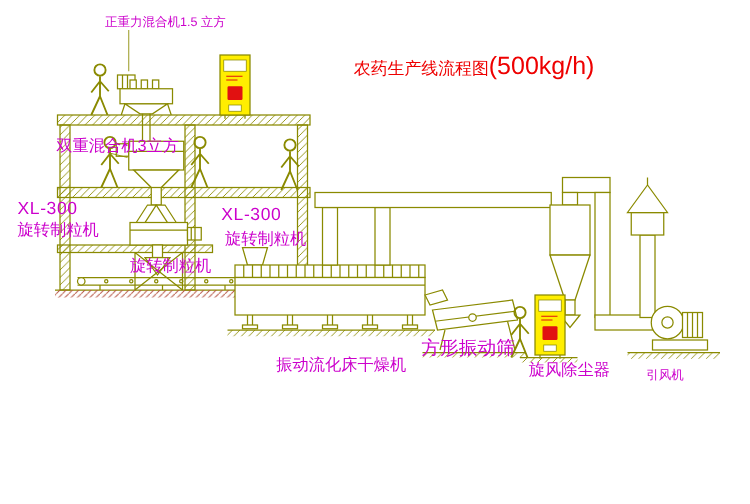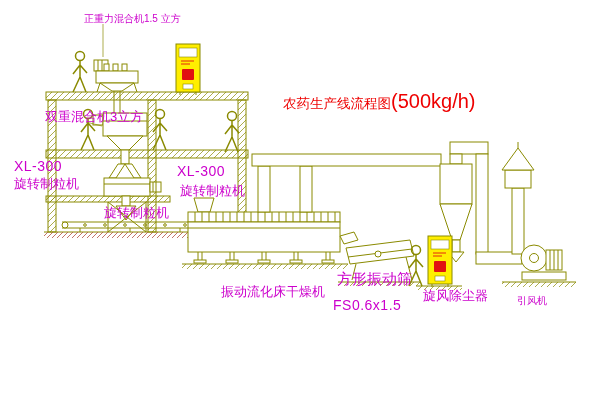--- a/index.html
+++ b/index.html
@@ -1,21 +1,21 @@
 <!DOCTYPE html>
 <html><head>
 <meta charset="utf-8">
 <style>
   html,body{margin:0;padding:0;background:#fff;}
   #canvas{position:relative;width:600px;height:403px;background:#ffffff;overflow:hidden;
           font-family:"Liberation Sans",sans-serif;}
   #drawing{position:absolute;left:0;top:0;}
   .lbl{position:absolute;color:#cc00cc;font-size:13px;line-height:1.1;white-space:nowrap;}
   .mdl{position:absolute;color:#cc00cc;font-size:14px;font-weight:normal;letter-spacing:.5px;white-space:nowrap;}
-  #title{position:absolute;left:283px;top:42px;color:#ee0000;white-space:nowrap;margin-top:48px;}
+  #title{position:absolute;left:283px;top:42px;color:#ee0000;white-space:nowrap;}
   #title .t-main{font-size:13.5px;}
   #title .t-cap{font-size:20px;}
 </style>
 </head>
 <body>
 
 <div id="canvas">
 
   <svg id="drawing" width="600" height="403" viewBox="0 0 600 403">
     <defs>
@@ -188,19 +188,18 @@
   <div class="lbl" style="left:14px;top:177px">旋转制粒机</div>
 
   <div class="mdl" style="left:177px;top:163px">XL-300</div>
   <div class="lbl" style="left:180px;top:184px">旋转制粒机</div>
 
   <div class="lbl" style="left:104px;top:206px">旋转制粒机</div>
 
   <div class="lbl" style="left:221px;top:285px;font-size:13px">振动流化床干燥机</div>
 
   <div class="lbl" style="left:337px;top:271px;font-size:15px">方形振动筛</div>
-  <div class="mdl" style="left:333px;top:297px">FS0.6x1.5</div>
 
   <div class="lbl" style="left:423px;top:289px">旋风除尘器</div>
 
   <div class="lbl" style="left:517px;top:295px;font-size:10px">引风机</div>
 
 </div>
 
 </body></html>

